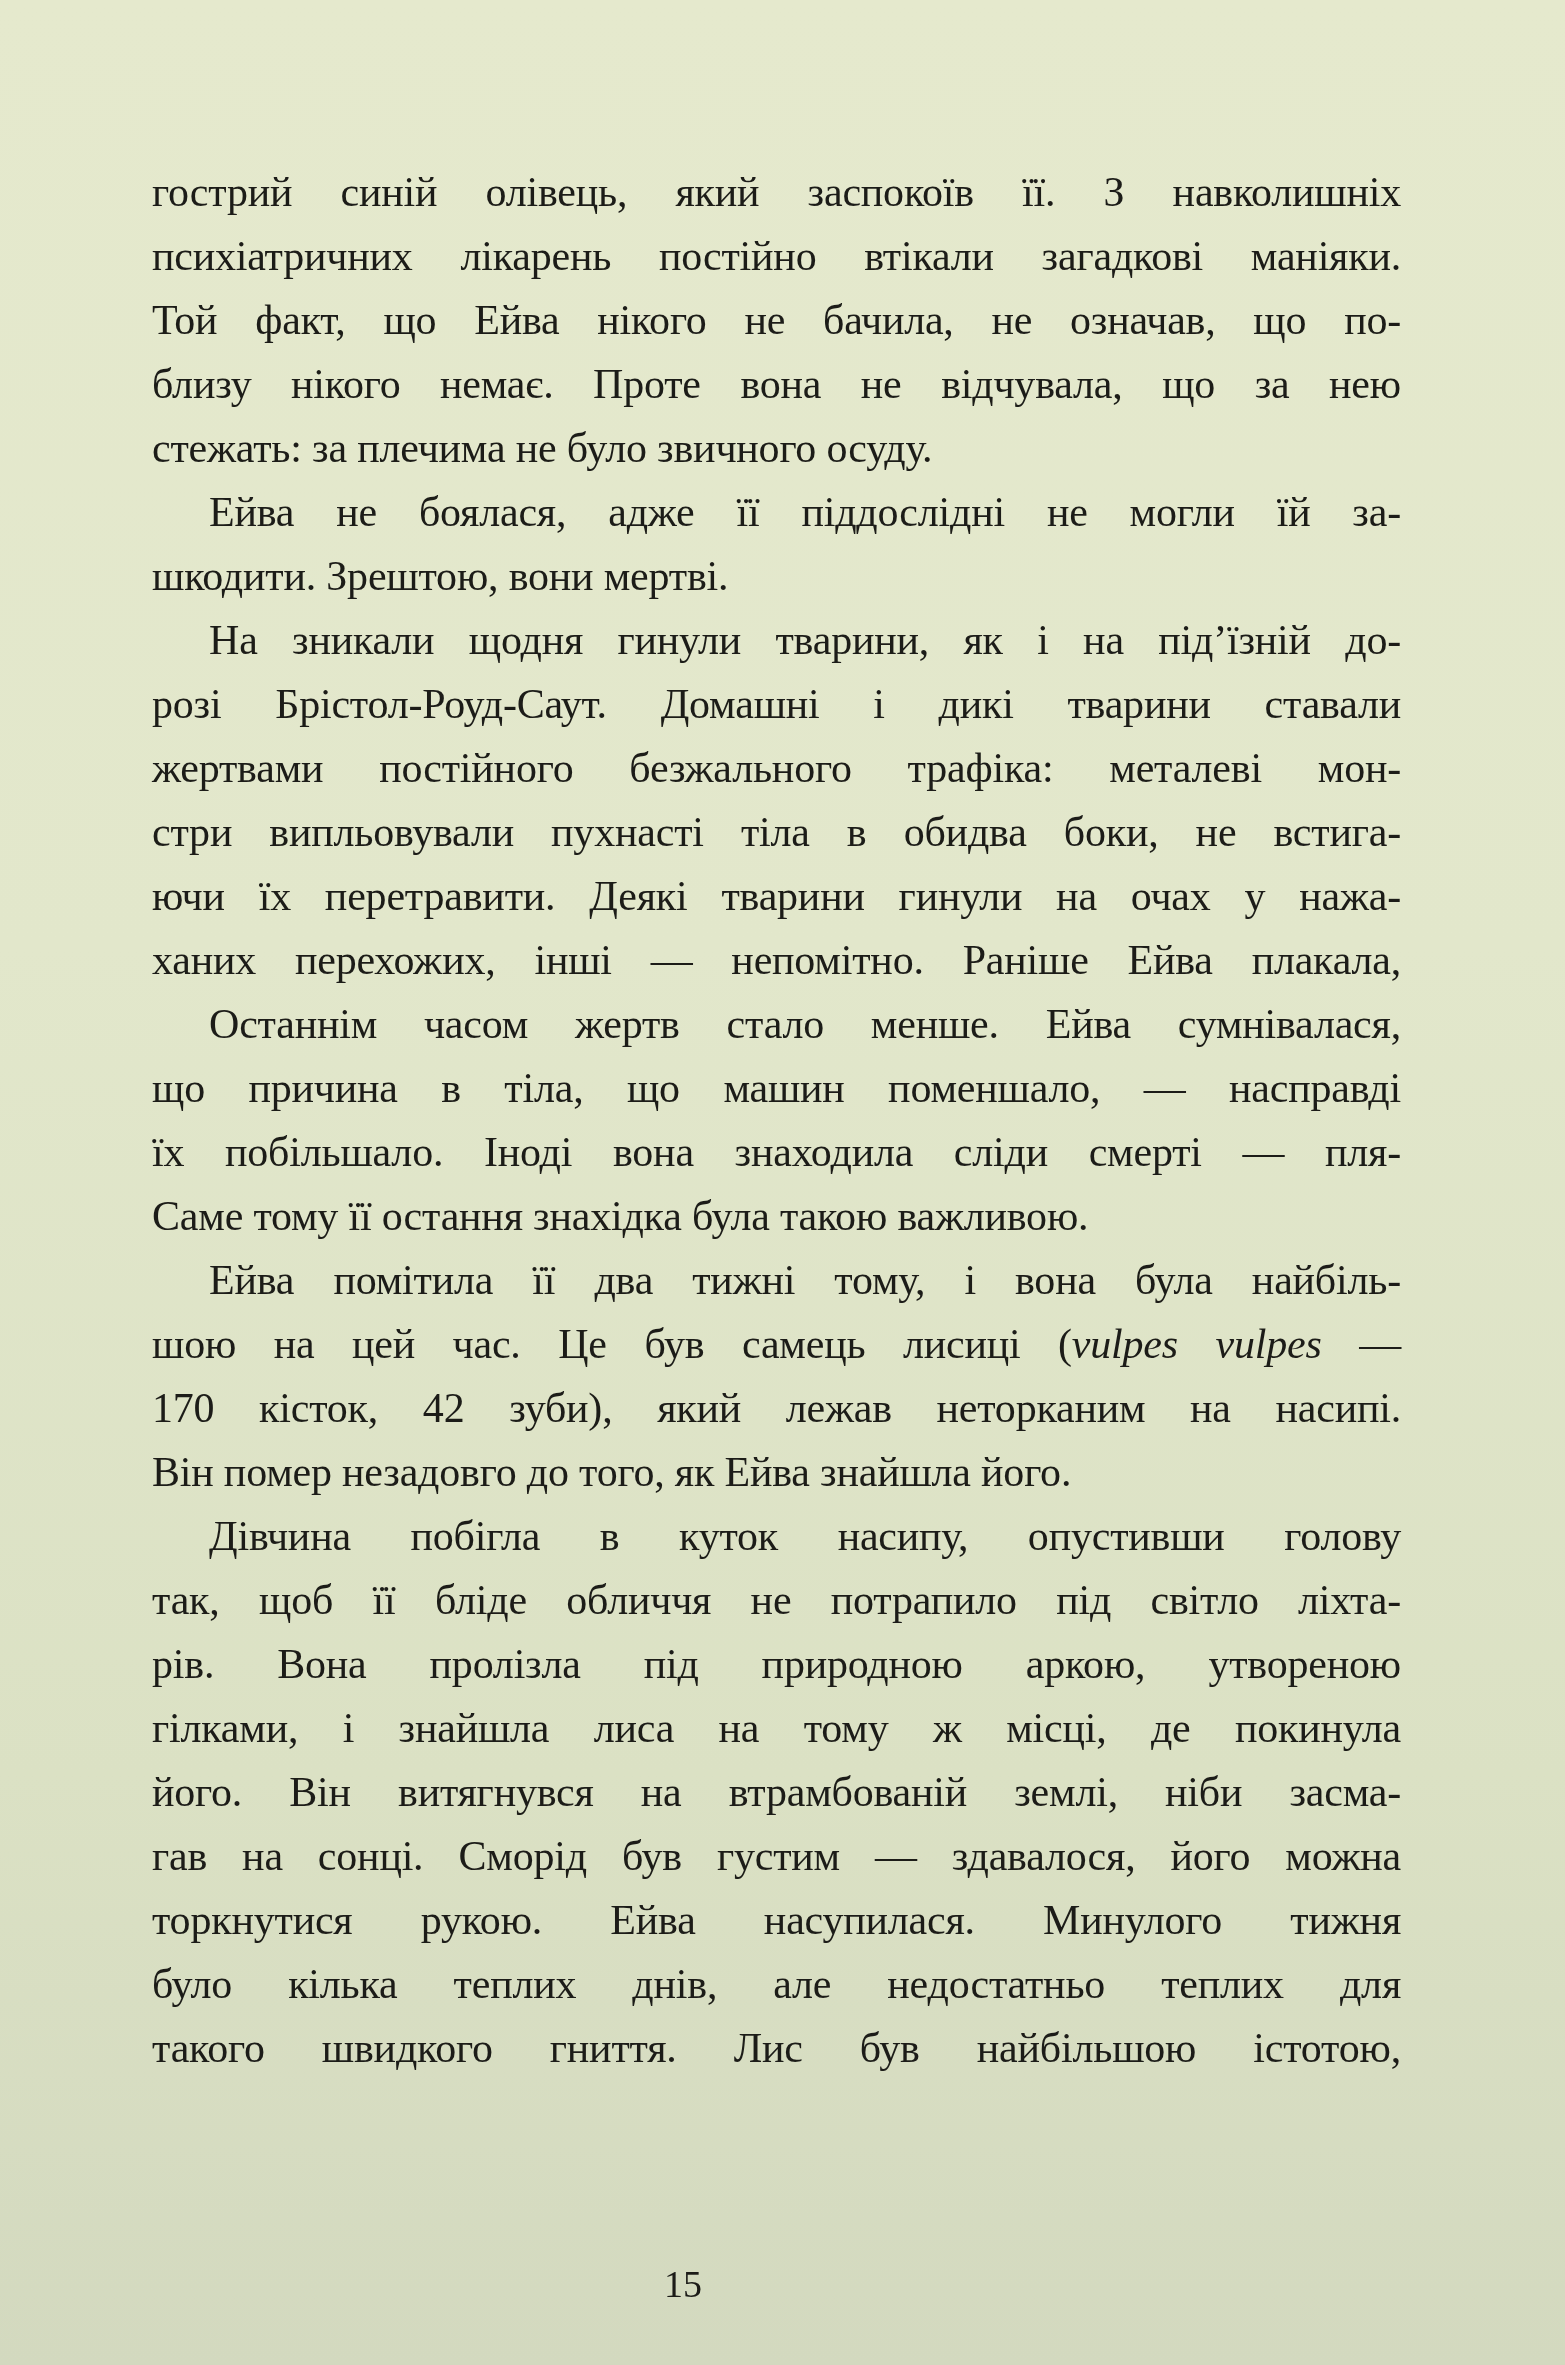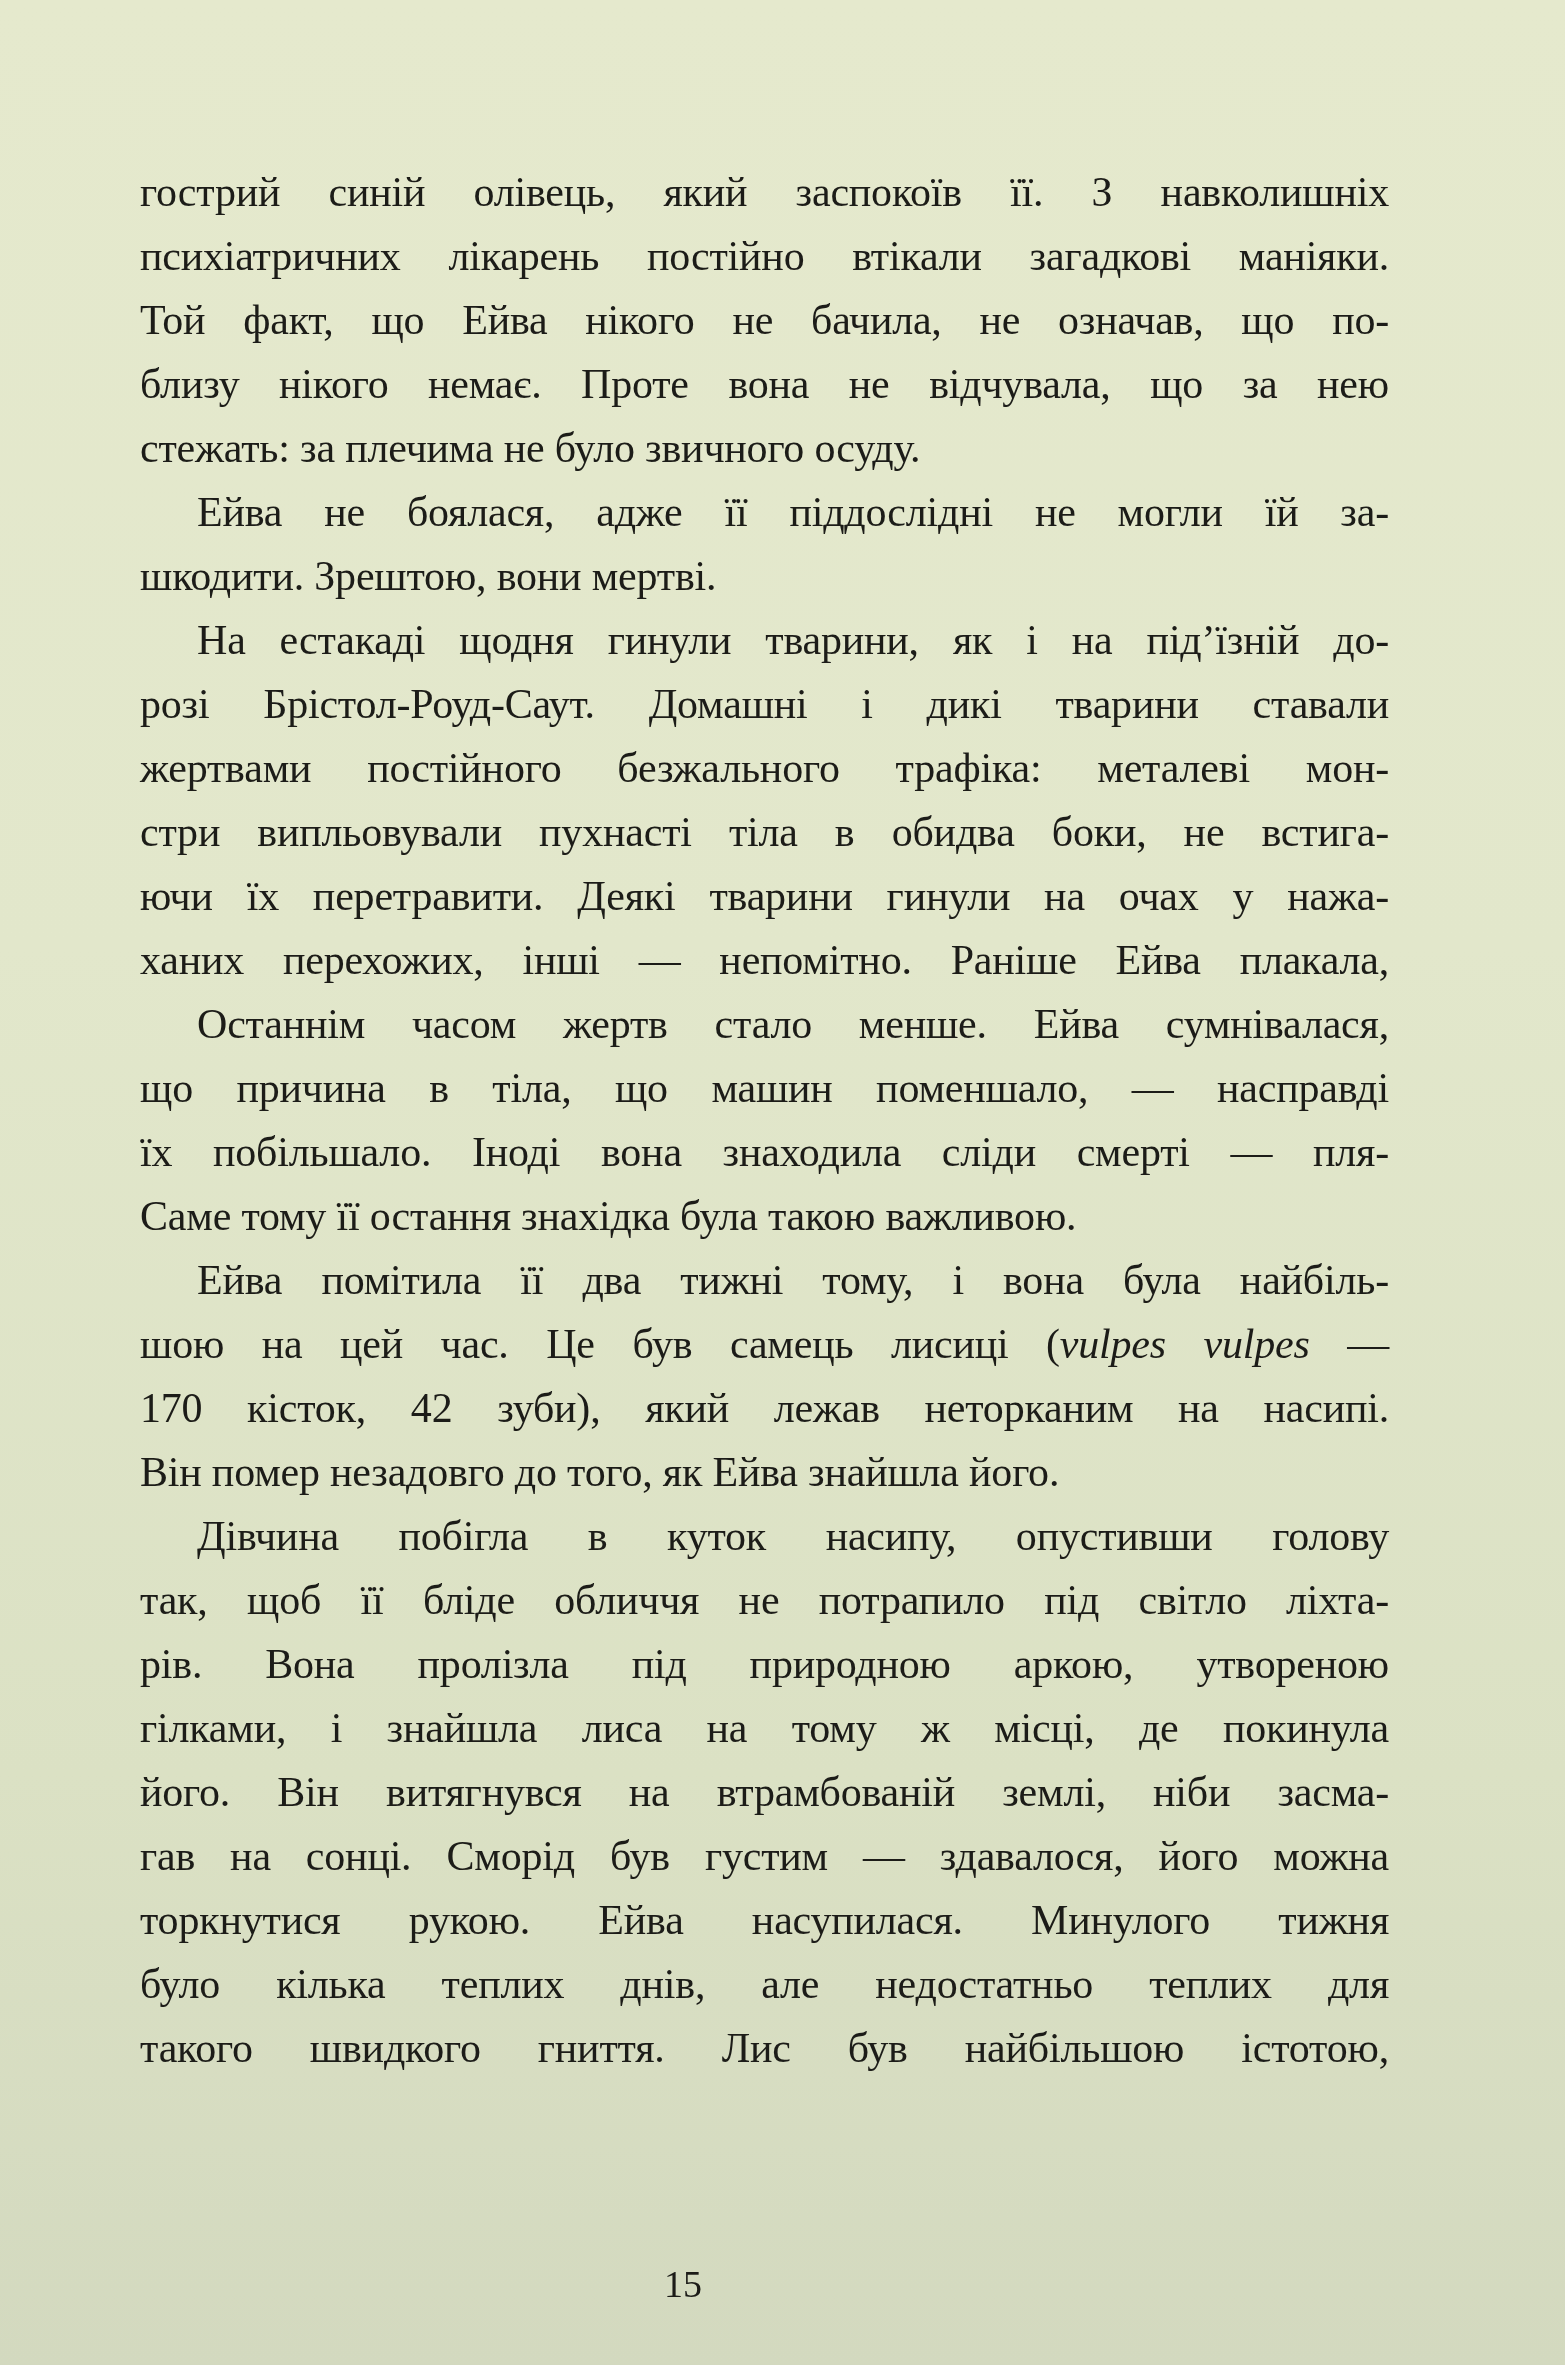--- a/index.html
+++ b/index.html
@@ -7,21 +7,21 @@
     width: 1566px;
     height: 2366px;
     overflow: hidden;
     background: linear-gradient(180deg, #e5e9cd 0%, #e2e7cb 40%, #dbe1c4 75%, #d3d9bf 100%);
     position: relative;
     font-family: "Liberation Serif", "DejaVu Serif", serif;
     color: #1c1c18;
   }
   .page {
     position: absolute;
-    left: 140px;
+    left: 152px;
     top: 160px;
     width: 1249px;
   }
   .line {
     display: block;
     height: 64px;
     line-height: 64px;
     font-size: 42px;
     white-space: nowrap;
     text-align: justify;
@@ -58,21 +58,21 @@
     <span class="line">близу нікого немає. Проте вона не відчувала, що за нею</span>
     <span class="line last">стежать: за плечима не було звичного осуду.</span>
   </div>
 
   <div>
     <span class="line indent">Ейва не боялася, адже її піддослідні не могли їй за-</span>
     <span class="line last">шкодити. Зрештою, вони мертві.</span>
   </div>
 
   <div>
-    <span class="line indent">На естакаді щодня гинули тварини, як і на під’їзній до-</span>
+    <span class="line indent">На зникали щодня гинули тварини, як і на під’їзній до-</span>
     <span class="line">розі Брістол-Роуд-Саут. Домашні і дикі тварини ставали</span>
     <span class="line">жертвами постійного безжального трафіка: металеві мон-</span>
     <span class="line">стри випльовували пухнасті тіла в обидва боки, не встига-</span>
     <span class="line">ючи їх перетравити. Деякі тварини гинули на очах у нажа-</span>
     <span class="line">ханих перехожих, інші — непомітно. Раніше Ейва плакала,</span>
   </div>
 
   <div>
     <span class="line indent">Останнім часом жертв стало менше. Ейва сумнівалася,</span>
     <span class="line">що причина в тіла, що машин поменшало, — насправді</span>

